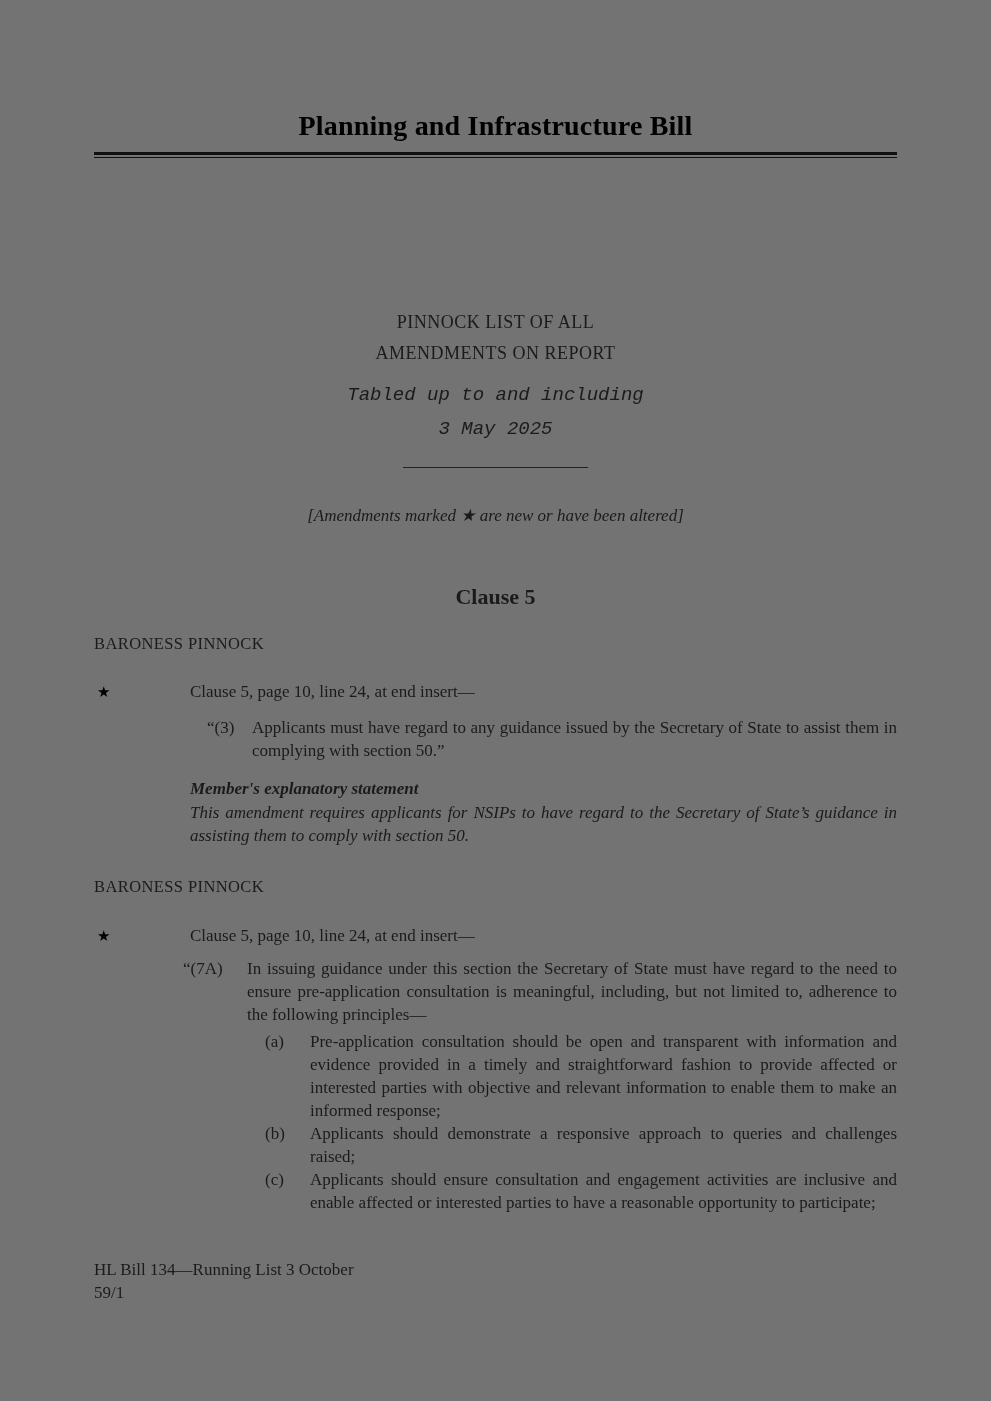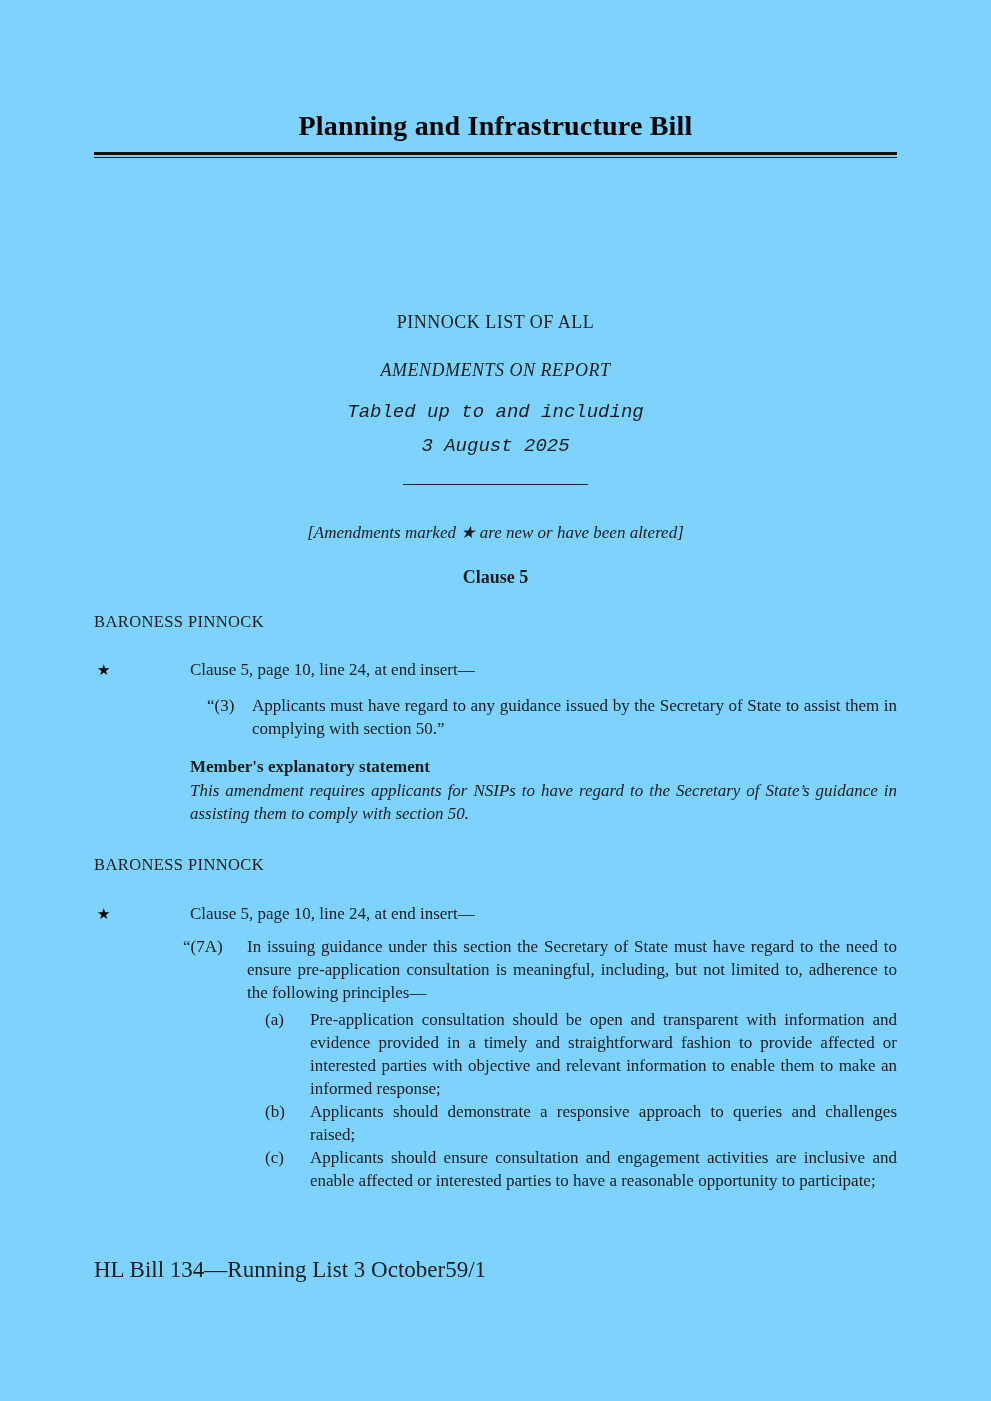--- a/index.html
+++ b/index.html
@@ -5,21 +5,21 @@
   * { margin: 0; padding: 0; box-sizing: border-box; }
   html, body { background: #ffffff; }
   body {
     width: 991px; height: 1401px;
     font-family: "Liberation Serif", "DejaVu Serif", serif;
     color: #1b1b1b;
   }
   .page {
     position: relative;
     width: 991px; height: 1401px;
-    background: #7dd3fc;
+    background: #737373;
     overflow: hidden;
   }
   .margins { padding: 0 94px; }
 
   
   .header { padding-top: 109px; }
   .title {
     text-align: center;
     font-size: 28px;
     font-weight: bold;
@@ -31,31 +31,31 @@
     margin: 9px 94px 0 94px;
     height: 6px;
     border-top: 3px solid #111;
     border-bottom: 1px solid #111;
   }
 
   
   .fm { text-align: center; }
   .fm-h { font-size: 18px; letter-spacing: 0.5px; line-height: 24px; }
   .fm-h1 { margin-top: 152px; }
-  .fm-h2 { margin-top: 24px; font-style: italic; }
+  .fm-h2 { margin-top: 7px; }
   .fm-it { font-style: italic; font-size: 19px; line-height: 22px; font-family: Liberation Mono, monospace; }
   .fm-tabled { margin-top: 19px; }
   .fm-date { margin-top: 12px; }
   .short-rule {
     margin: 27px auto 0 auto;
     width: 185px;
     border-top: 1.5px solid #222;
   }
   .marker-note { margin-top: 37px; font-style: italic; font-size: 17px; }
-  .clause-heading { margin-top: 24px; font-weight: bold; font-size: 18px; }
+  .clause-heading { margin-top: 58px; font-weight: bold; font-size: 22px; }
 
   
   .proposer {
     text-align: left;
     font-size: 16.5px;
     letter-spacing: 0.4px;
     margin-top: 24px;
   }
   .proposer-2 { margin-top: 30px; }
   .lead {
@@ -79,60 +79,62 @@
   .prov-7a { margin-left: 89px; margin-top: 10px; }
   .prov-7a .num { flex: 0 0 64px; }
   .sub { margin-left: 171px; }
   .sub .num { flex: 0 0 45px; }
   .sub-first { margin-top: 4px; }
 
   .exp-h {
     margin-left: 96px;
     margin-top: 15px;
     font-weight: bold;
+    font-style: italic;
     font-size: 17px;
     line-height: 23px;
   }
   .exp-t {
     margin-left: 96px;
     margin-top: 1px;
     font-style: italic;
     font-size: 17px;
     line-height: 23px;
     text-align: justify;
   }
 
   
   .footer {
     position: absolute;
     top: 1258px;
     left: 94px; right: 94px;
     display: flex;
     justify-content: flex-start;
-    font-size: 23px;
+    font-size: 17px;
     line-height: 23px;
+    flex-direction: column;
   }
 </style>
 </head>
 <body>
 
 <div class="page">
 
   <div class="header">
     <h1 class="title">Planning and Infrastructure Bill</h1>
     <div class="title-rule"></div>
   </div>
 
   <div class="margins">
 
     <div class="fm">
       <div class="fm-h fm-h1">PINNOCK LIST OF ALL</div>
       <div class="fm-h fm-h2">AMENDMENTS ON REPORT</div>
       <div class="fm-it fm-tabled">Tabled up to and including</div>
-      <div class="fm-it fm-date">3 August 2025</div>
+      <div class="fm-it fm-date">3 May 2025</div>
       <div class="short-rule"></div>
       <div class="marker-note">[Amendments marked ★ are new or have been altered]</div>
       <div class="clause-heading">Clause 5</div>
     </div>
 
     <section>
       <div class="proposer">BARONESS PINNOCK</div>
       <div class="lead">
         <span class="star">★</span>
         <span>Clause 5, page 10, line 24, at end insert—</span>

